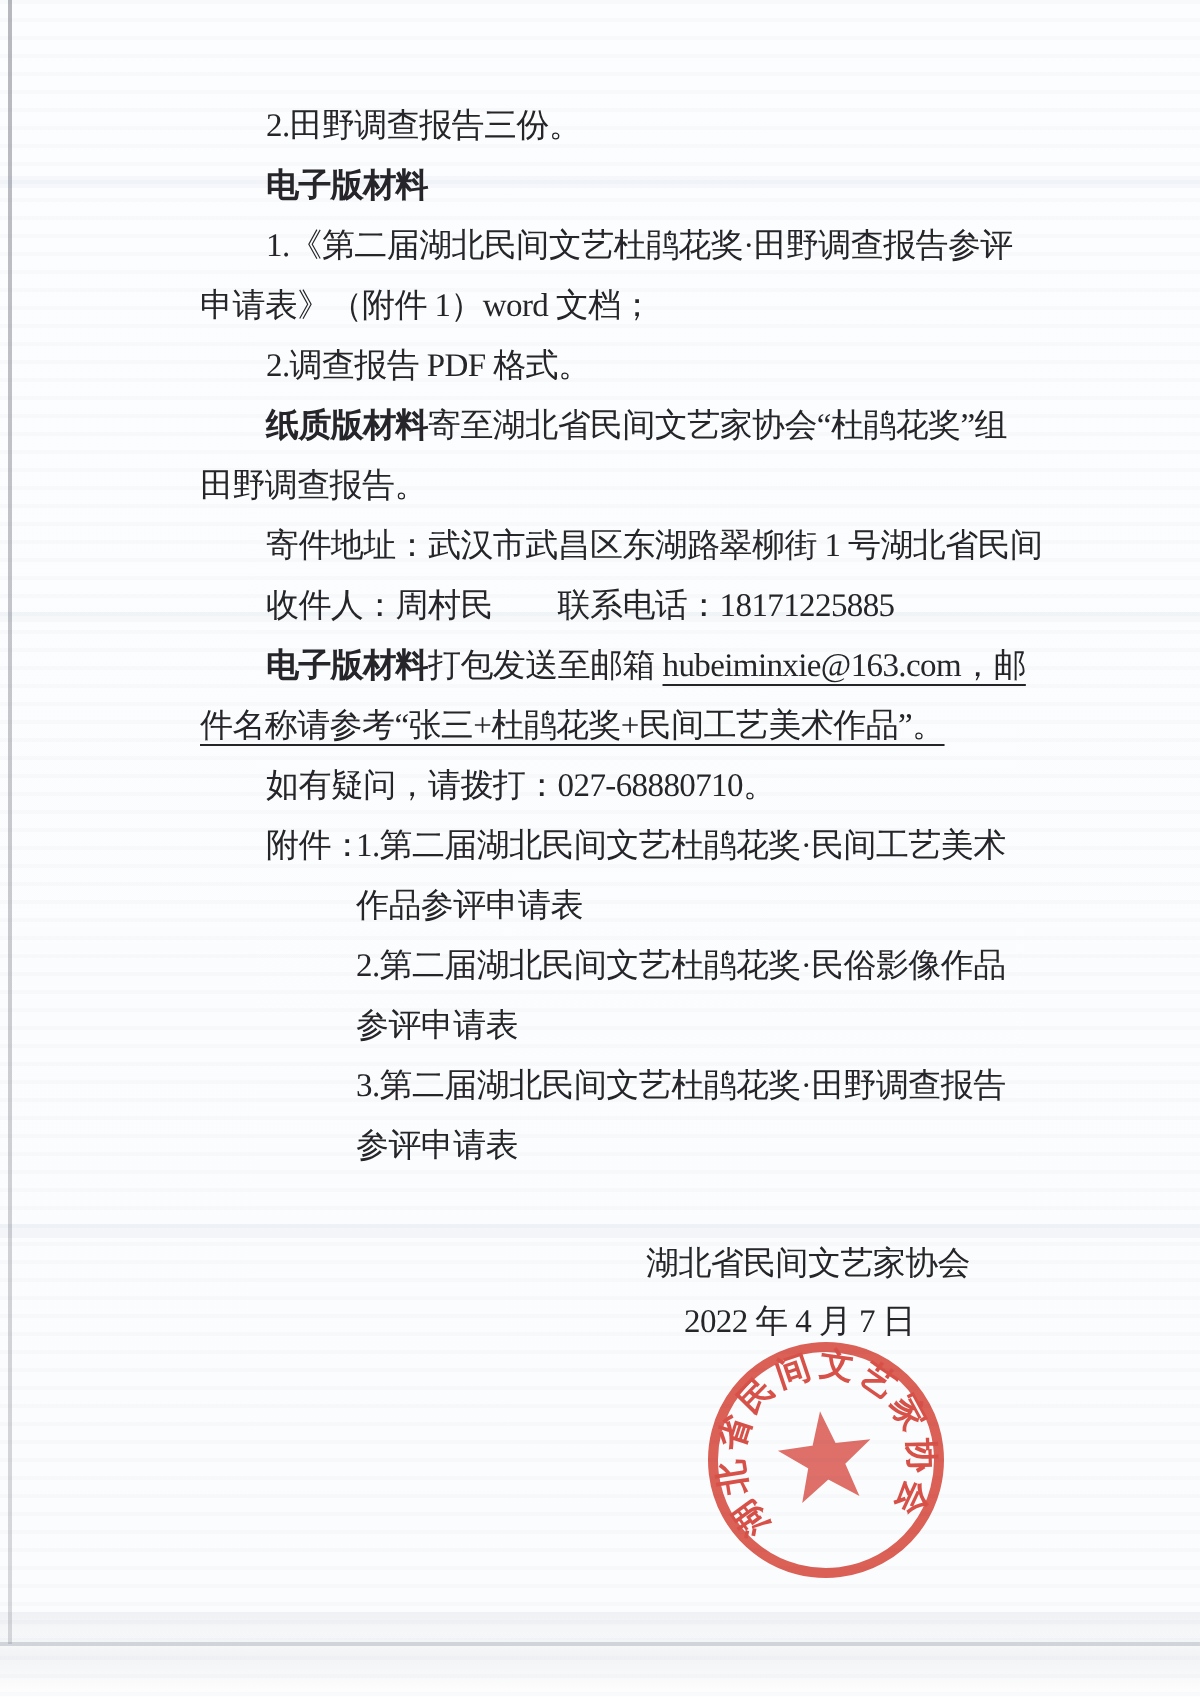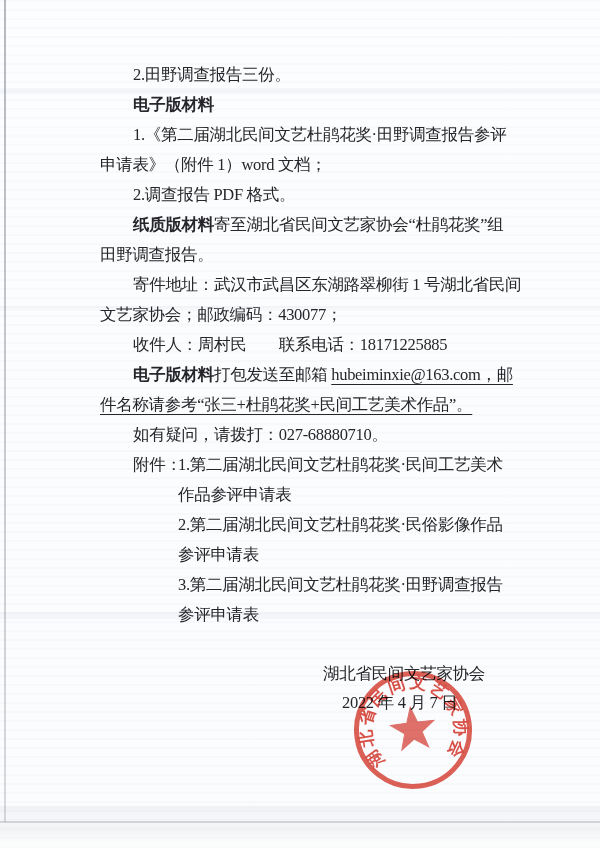--- a/index.html
+++ b/index.html
@@ -18,21 +18,21 @@
     position:absolute;left:4px;top:0;width:2px;height:822px;
     background:linear-gradient(180deg,rgba(125,128,138,0.55),rgba(150,152,160,0.35));
   }
   .scan-band{position:absolute;left:0;width:100%;pointer-events:none;}
   .band1{top:88px;height:6px;background:rgba(110,130,170,0.05);}
   .band2{top:306px;height:5px;background:rgba(110,130,170,0.045);}
   .band3{top:612px;height:7px;background:rgba(110,130,170,0.055);}
   .band4{top:806px;height:14px;background:linear-gradient(180deg,rgba(130,140,160,0.10),rgba(130,140,160,0.02));}
   .scan-bottom-line{position:absolute;left:0;top:821px;width:100%;height:2px;background:rgba(140,145,158,0.35);}
 
-  .content{position:absolute;left:100px;top:60px;width:414px;}
+  .content{position:absolute;left:100px;top:48px;width:414px;}
   .line{
     height:30px;line-height:30px;
     font-size:16.5px;letter-spacing:-0.3px;
     white-space:nowrap;
   }
   .indent{padding-left:33px;}
   .bold{font-weight:700;}
   .u{text-decoration:underline;text-underline-offset:4px;text-decoration-thickness:1.3px;}
   .sec-b{}
   .sec-c{}
@@ -82,23 +82,20 @@
     <div class="sec-b">
       <div class="line indent">
         <span class="bold">纸质版材料</span><span>寄至湖北省民间文艺家协会“杜鹃花奖”组</span>
       </div>
       <div class="line">
         <span>田野调查报告。</span>
       </div>
       <div class="line indent">
         <span>寄件地址：武汉市武昌区东湖路翠柳街 1 号湖北省民间</span>
       </div>
-      <div class="line">
-        <span>文艺家协会；邮政编码：430077；</span>
-      </div>
       <div class="line indent">
         <span>收件人：周村民　　联系电话：18171225885</span>
       </div>
       <div class="line indent">
         <span class="bold">电子版材料</span><span>打包发送至邮箱 </span><span class="u">hubeiminxie@163.com，邮</span>
       </div>
       <div class="line">
         <span class="u">件名称请参考“张三+杜鹃花奖+民间工艺美术作品”。</span>
       </div>
       <div class="line indent">

